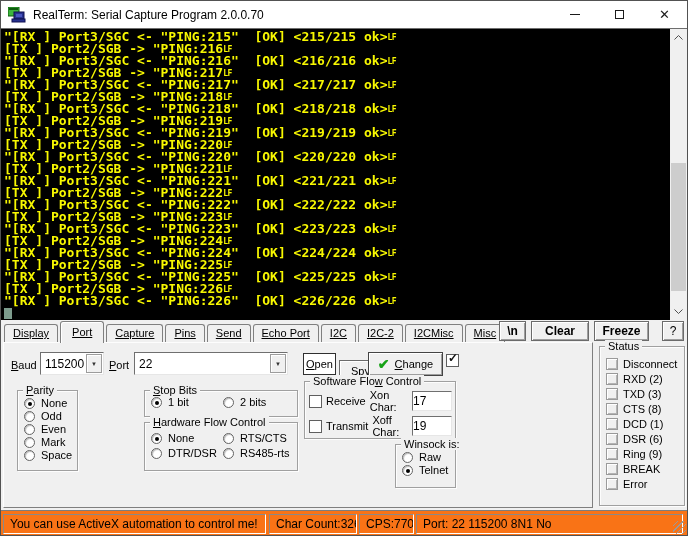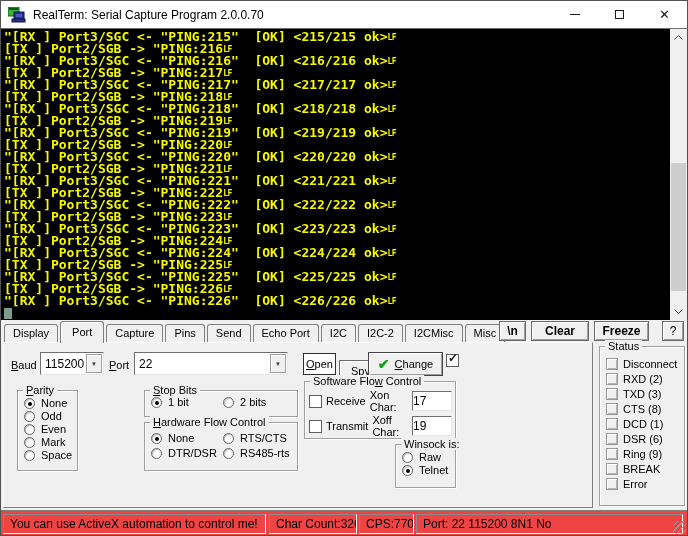--- a/index.html
+++ b/index.html
@@ -24,21 +24,21 @@
   .lf{font-size:8px;font-weight:bold;vertical-align:1px;letter-spacing:-0.5px;}
   .tcursor{width:8px;height:11px;margin-top:1px;background:#7d9c8d;}
   .vscroll{flex:0 0 17px;background:#f0f0f0;position:relative;}
   .sarrow{position:absolute;left:0;width:17px;height:17px;display:flex;align-items:center;justify-content:center;}
   .sarrow.up{top:0;} .sarrow.down{bottom:0;}
   .sthumb{position:absolute;left:1px;width:15px;top:134px;height:128px;background:#cdcdcd;}
 
   
   .tabbar{flex:0 0 22px;position:relative;background:#f0f0f0;}
   .tabstrip{display:flex;align-items:flex-end;height:22px;padding-left:3px;}
-  .tab{height:18px;line-height:17px;padding:0 8px;font-size:11px;color:#000;background:#f0f0f0;border:1px solid #808080;border-bottom:none;border-radius:3px 3px 0 0;margin-right:2px;white-space:nowrap;}
+  .tab{height:18px;line-height:17px;padding:0 8px;font-size:11px;color:#000;background:#f0f0f0;border:1px solid #808080;border-bottom:none;border-radius:3px 3px 0 0;margin-right:2px;white-space:nowrap;text-decoration:underline;}
   .tab.active{height:22px;line-height:21px;padding:0 11px;position:relative;z-index:3;margin-bottom:-1px;box-shadow:inset 1px 1px 0 #fff;}
   .tbtn{position:absolute;font-family:"Liberation Sans",sans-serif;background:#f0f0f0;border:1px solid #6b6b6b;box-shadow:inset 1px 1px 0 #fff,inset -1px -1px 0 #9e9e9e;top:1px;height:20px;font-size:12px;color:#000;padding:0;}
   .tbtn.b{font-weight:bold;}
   .tbtn.nl{left:498px;width:27px;} .tbtn.clear{left:530px;width:58px;} .tbtn.freeze{left:593px;width:55px;} .tbtn.help{left:661px;width:22px;}
 
   
   .panel{flex:0 0 168px;position:relative;background:#f0f0f0;font-size:11px;}
   .tabpage{position:absolute;left:2px;top:0;width:590px;height:166px;background:#f0f0f0;border:1px solid;border-color:#fdfdfd #7f7f7f #7f7f7f #fdfdfd;z-index:0;}
   .lbl{position:absolute;color:#000;white-space:nowrap;z-index:1;}
   .combo{position:absolute;height:23px;background:#fff;border:1px solid;border-color:#6f6f6f #e6e6e6 #e6e6e6 #6f6f6f;display:flex;align-items:center;z-index:1;}
@@ -72,21 +72,21 @@
   .swrow{display:flex;align-items:center;gap:4px;padding-left:4px;height:20px;}
   .swrows{display:flex;flex-direction:column;gap:5px;padding-top:9px;}
   .swrow .cbx{flex:0 0 13px;}
   .numin{width:40px;height:20px;margin-left:auto;margin-right:3px;background:#fff;border:1px solid;border-color:#6f6f6f #e6e6e6 #e6e6e6 #6f6f6f;font:12px "Liberation Sans",sans-serif;padding:0 0 0 0;color:#000;}
   .g-status{left:598px;top:4px;width:86px;height:160px;}
   .leds{display:flex;flex-direction:column;gap:2px;padding:10px 0 0 6px;}
   .sled{display:flex;align-items:center;gap:5px;height:13px;white-space:nowrap;}
   .led{width:12px;height:12px;background:#f0f0f0;border:1px solid #9a9a9a;box-shadow:inset 1px 1px 0 #fff,inset -1px -1px 0 #b5b5b5;flex:0 0 12px;}
 
   
-  .statusbar{flex:1;border-top:1px solid #7d7d7d;position:relative;background:#ef4444;}
+  .statusbar{flex:1;border-top:1px solid #7d7d7d;position:relative;background:#f97316;}
   .sbpane{position:absolute;top:3px;height:20px;border:1px solid;border-color:#898989 #fff #fff #898989;display:flex;align-items:center;padding-left:6px;font-size:12px;color:#000;white-space:nowrap;overflow:hidden;}
   .sb1{left:2px;width:263px;} .sb2{left:268px;width:88px;} .sb3{left:358px;width:55px;} .sb4{left:415px;width:267px;}
   .grip{position:absolute;right:1px;bottom:1px;width:13px;height:13px;background:repeating-linear-gradient(135deg,transparent 0 3px,#9a9a9a 3px 4px);}
   u{text-decoration:underline;}
 </style>
 </head>
 <body>
 
 <div class="window">
 

